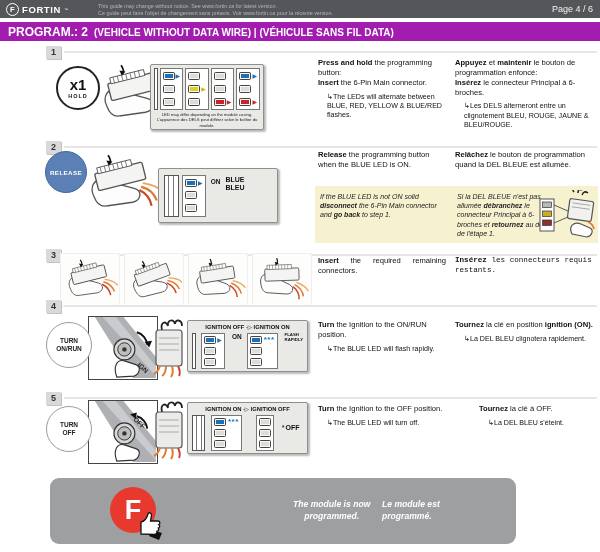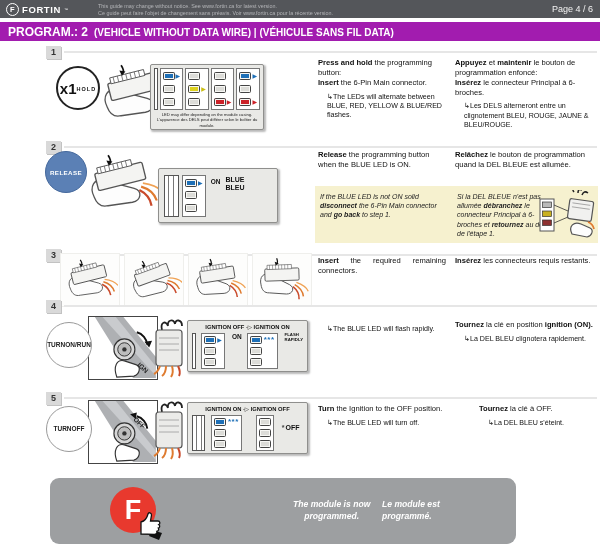--- a/index.html
+++ b/index.html
@@ -28,21 +28,21 @@
   .steprule{position:absolute;left:64px;right:3px;height:2px;background:#e6e6e6;}
 
   .steptext{position:absolute;font-size:7.6px;line-height:1.3;color:#111;}
   .col-en{left:318px;width:128px;}
   .col-fr{left:455px;width:140px;}
   .sentence{display:block;}
   .nb{font-weight:bold;}
   .note{display:block;font-size:7.1px;margin-top:5px;padding-left:9px;line-height:1.3;}
 
   
-  .circ{position:absolute;border-radius:50%;display:flex;flex-direction:row;
+  .circ{position:absolute;border-radius:50%;display:flex;flex-direction:column;
         align-items:center;justify-content:center;text-align:center;box-sizing:border-box;}
   .circ-x1{left:56px;top:66px;width:44px;height:44px;background:#fff;border:2px solid #222;}
   .x1-big{font-size:15px;font-weight:800;line-height:1;}
   .x1-small{font-size:5.5px;font-weight:bold;letter-spacing:1px;margin-top:1px;}
   .circ-release{left:45px;top:151px;width:42px;height:42px;background:#5b80b5;border:1px solid #44689c;
                 color:#fff;font-size:6.2px;font-weight:bold;letter-spacing:.4px;}
   .circ-turn{width:46px;height:46px;background:#fff;border:1px solid #9a9a9a;
              color:#222;font-size:6.5px;font-weight:bold;line-height:1.25;}
 
   
@@ -299,21 +299,21 @@
     <div class="panel">
         <svg width="56" height="46" viewBox="0 0 92 74">
           <use href="#hm" transform="rotate(12 46 37)"></use>
         </svg>
       </div>
   </div>
 
   <div class="steptext col-en" style="top:256px;text-align:justify;">
     <span class="sentence"><span class="nb">Insert</span><span> the required remaining connectors.</span></span>
   </div>
-  <div class="steptext col-fr" style="top:256px;">
+  <div class="steptext col-fr" style="top:256px;font-family:Liberation Mono, monospace;">
     <span class="sentence"><span class="nb">Insérez</span><span> les connecteurs requis restants.</span></span>
   </div>
 
   <div class="stepnum" style="left:46px;top:300px;">4</div>
   <div class="steprule" style="top:305px;"></div>
 
   <div class="keybox" style="left:88px;top:316px;">
     <svg width="67" height="61" viewBox="0 0 70 64">
       <path d="M6,0 L36,0 L70,42 L70,64 L46,64 Z" fill="#aeb0b3"></path>
       <path d="M14,0 L28,0 L70,52 L70,62 Z" fill="#c9cbce"></path>
@@ -374,20 +374,21 @@
       </span>
     </div>
   </div>
 
   <div class="circ circ-turn" style="left:46px;top:322px;">
     <span>TURN</span>
     <span>ON/RUN</span>
   </div>
 
   <div class="steptext col-en" style="top:320px;">
+    <span class="sentence"><span class="nb">Turn</span><span> the Ignition to the ON/RUN position.</span></span>
     <span class="note">↳The BLUE LED will flash rapidly.</span>
   </div>
   <div class="steptext col-fr" style="top:320px;">
     <span class="sentence"><span class="nb">Tournez</span><span> la clé en position </span><span class="nb">ignition (ON).</span></span>
     <span class="note">↳La DEL BLEU clignotera rapidement.</span>
   </div>
 
   <div class="stepnum" style="left:46px;top:392px;">5</div>
   <div class="steprule" style="top:397px;"></div>
 

